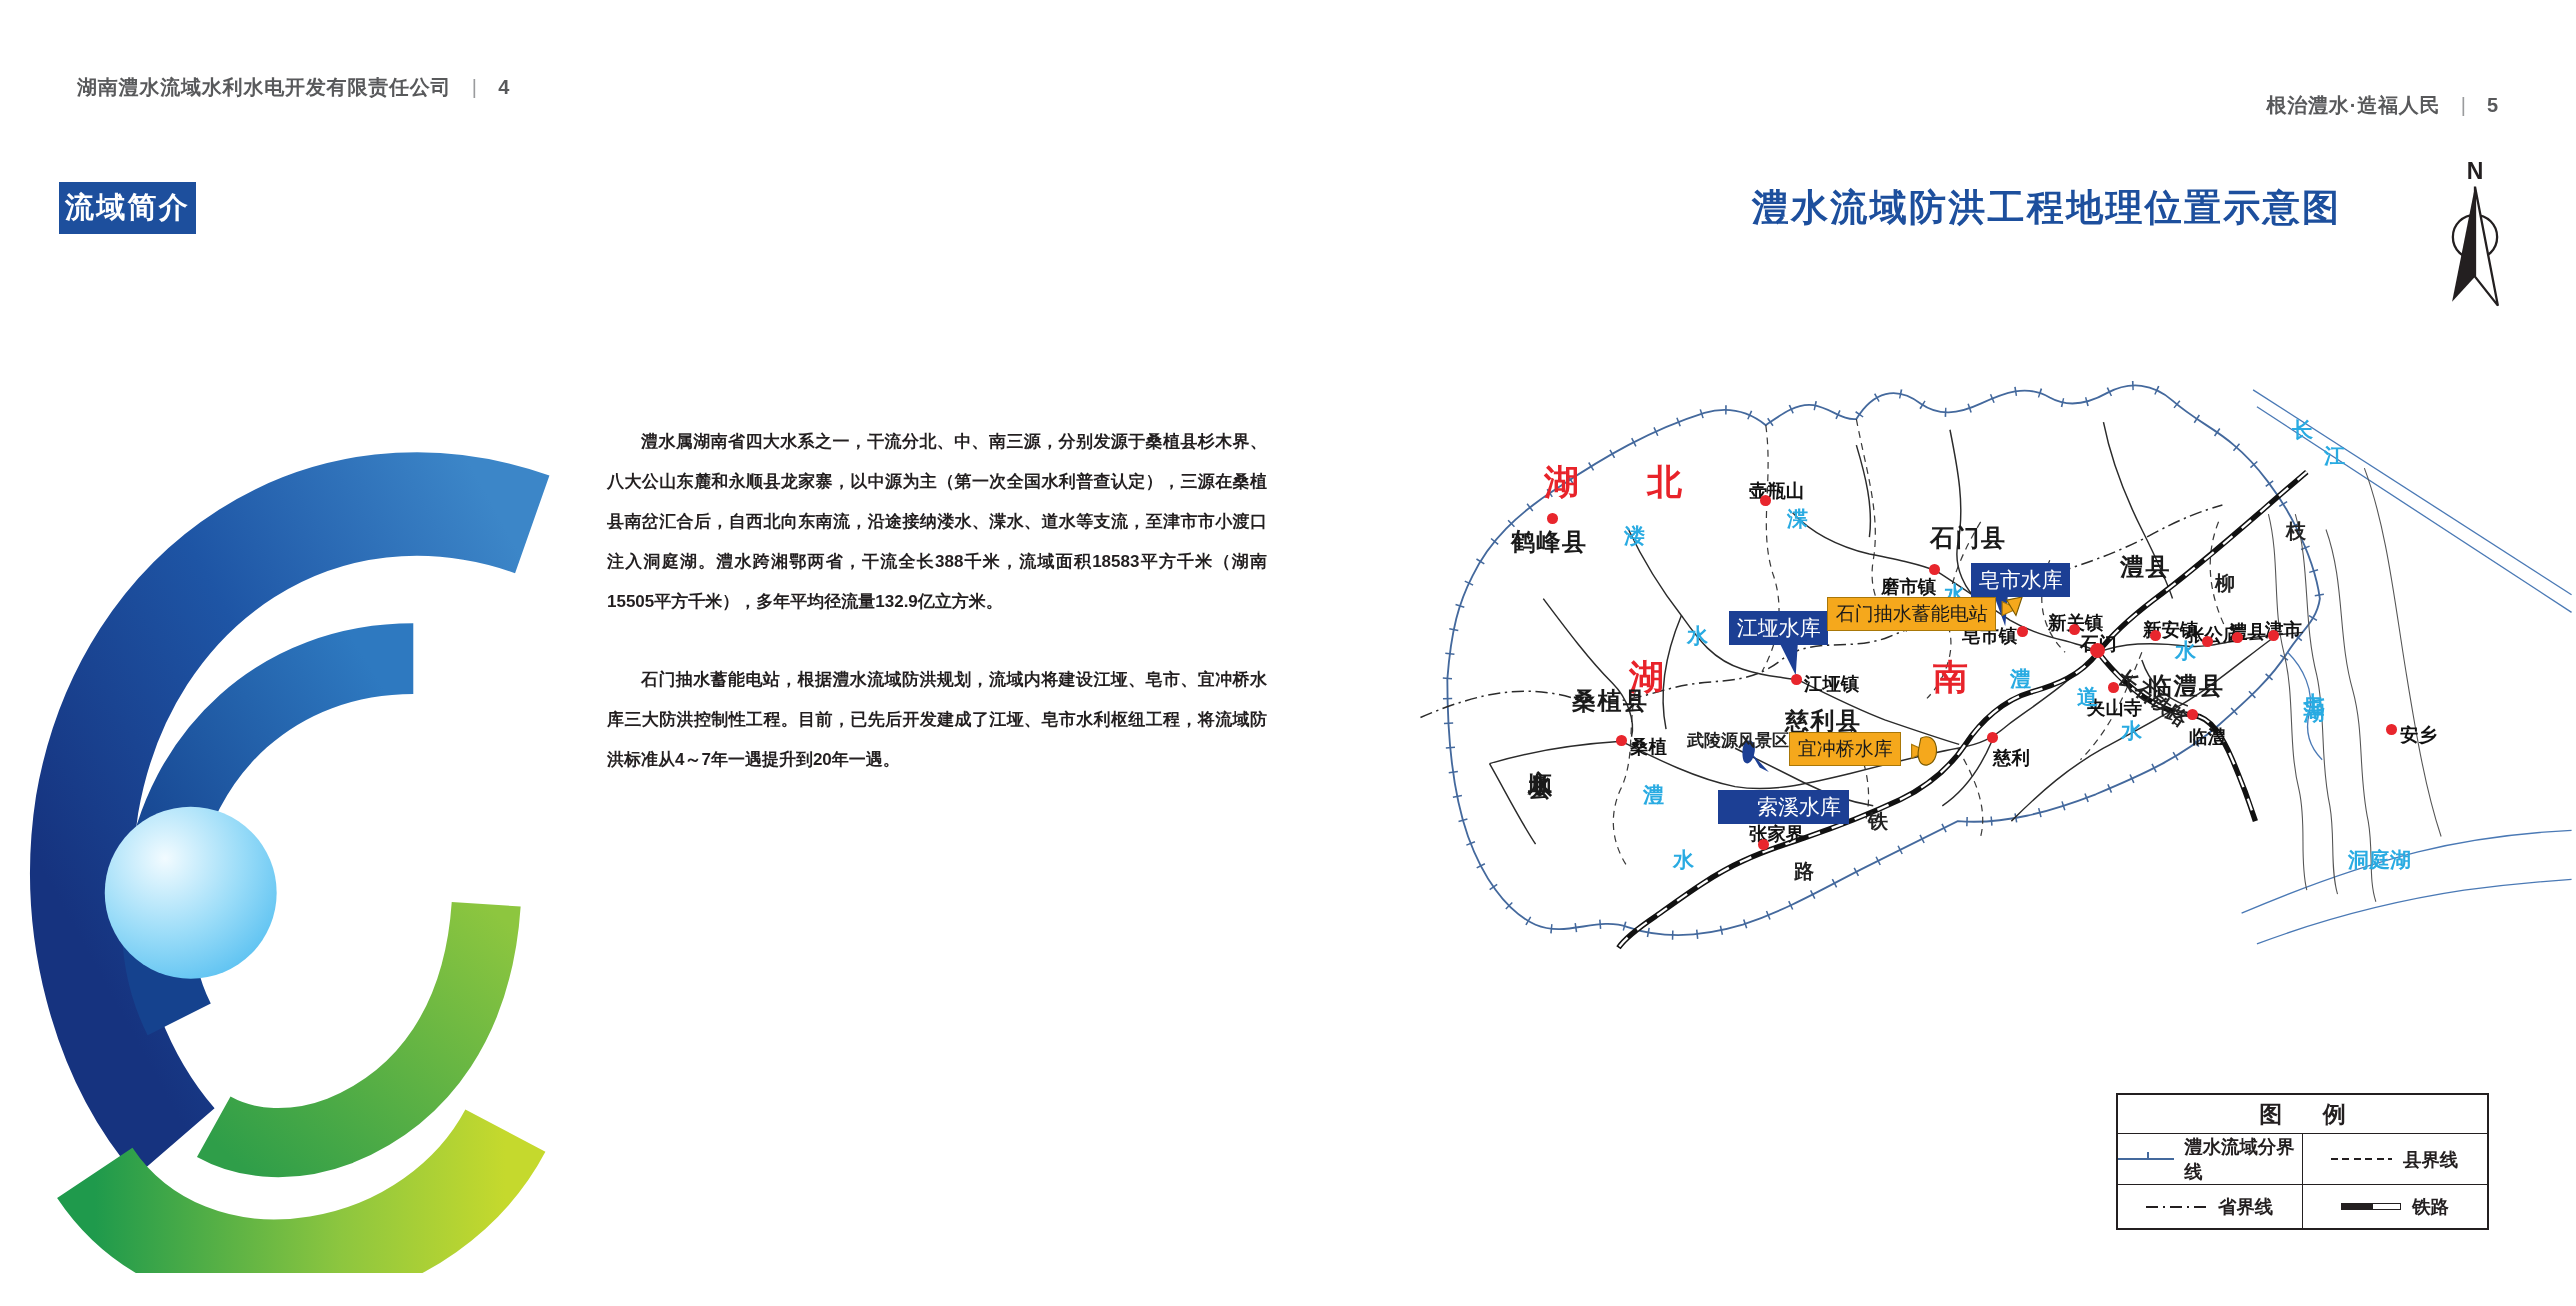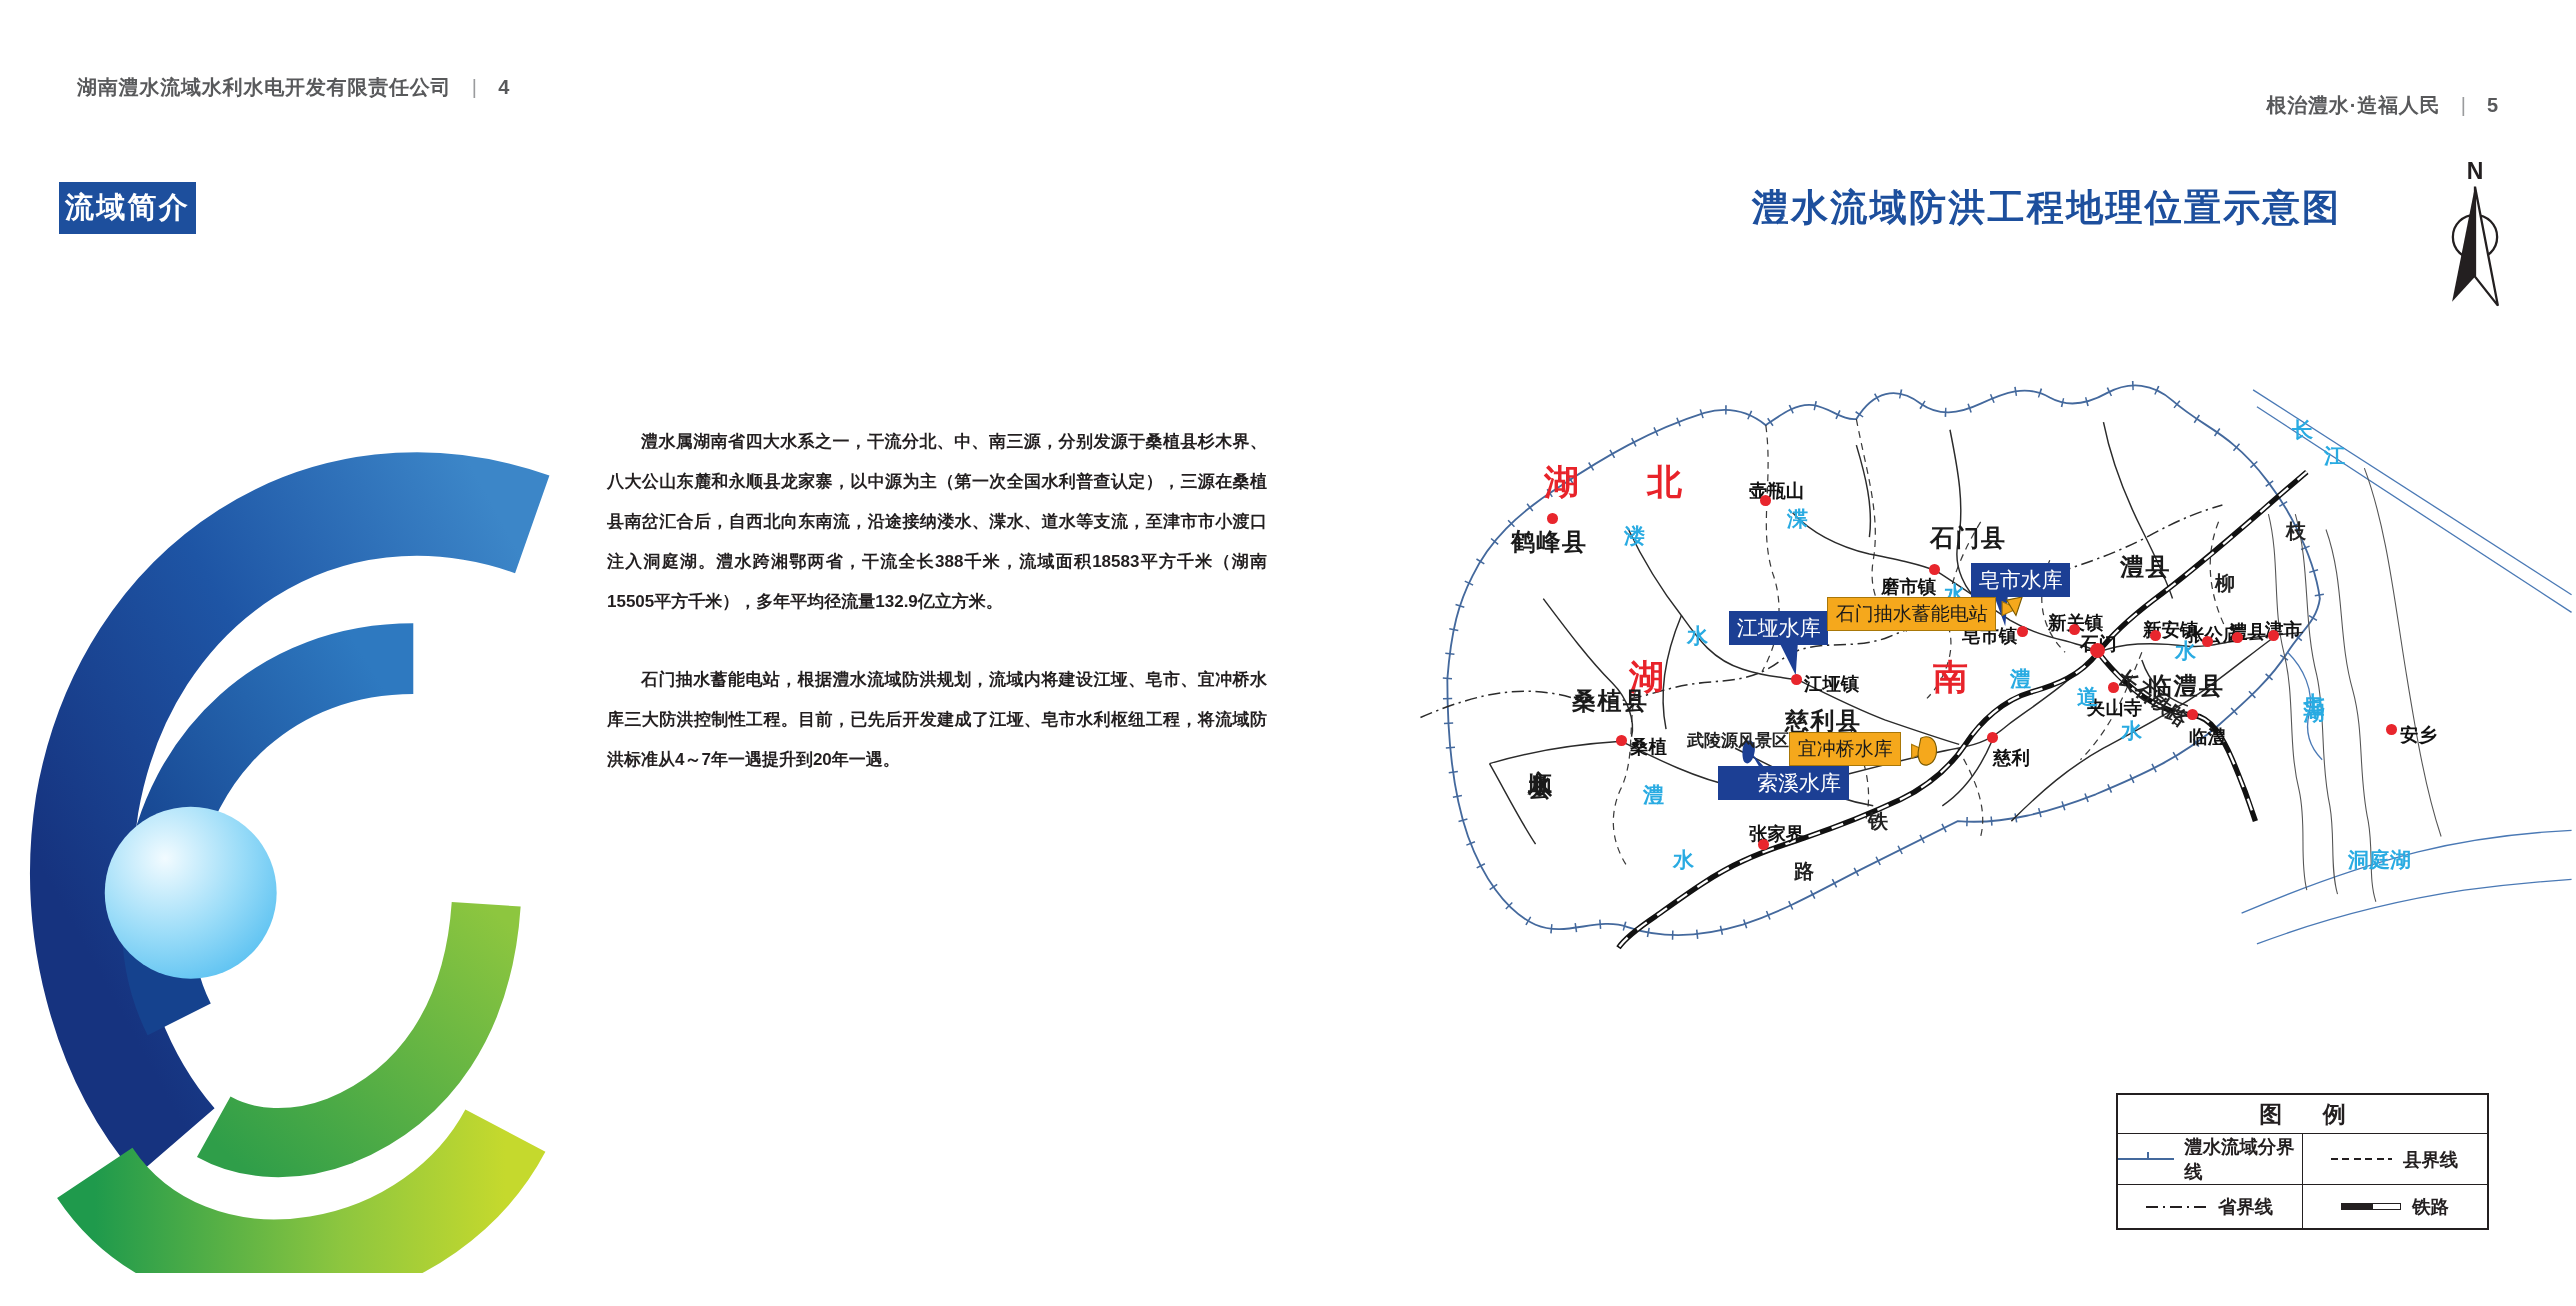--- a/index.html
+++ b/index.html
@@ -282,21 +282,21 @@
       <div class="map-dot" style="left: 894px; top: 300px; height: 10.7px; width: 10.7px;"></div>
       <div class="map-dot" style="left: 734px; top: 352px; height: 10.7px; width: 10.7px;"></div>
       <div class="map-dot" style="left: 813px; top: 379px; height: 10.7px; width: 10.7px;"></div>
       <div class="map-dot" style="left: 1012px; top: 394px; height: 10.7px; width: 10.7px;"></div>
       <div class="map-dot" style="left: 242px; top: 405px; height: 10.7px; width: 10.7px;"></div>
       <div class="map-dot" style="left: 417px; top: 344px; height: 10.7px; width: 10.7px;"></div>
       <div class="map-dot" style="left: 384px; top: 509px; height: 10.7px; width: 10.7px;"></div>
       <div class="map-dot" style="left: 613px; top: 402px; height: 10.7px; width: 10.7px;"></div>
       <div class="callout navy" style="left: 355px; top: 281px;">江垭水库</div>
       <div class="callout navy" style="left: 597px; top: 233px;">皂市水库</div>
-      <div class="callout navy" style="left: 344px; top: 436px; padding-left: 39px;">索溪水库</div>
+      <div class="callout navy" style="left: 344px; top: 460px; padding-left: 39px;">索溪水库</div>
       <div class="callout orange" style="left: 415px; top: 402px;">宜冲桥水库</div>
       <div class="callout orange" style="left: 453px; top: 267px;">石门抽水蓄能电站</div>
     </div>
 </div>
 
 <div id="legend">
   <div class="ttl">图  例</div>
   <div class="grid">
     <div class="cell">
       <span class="sym sym-basin"></span>

